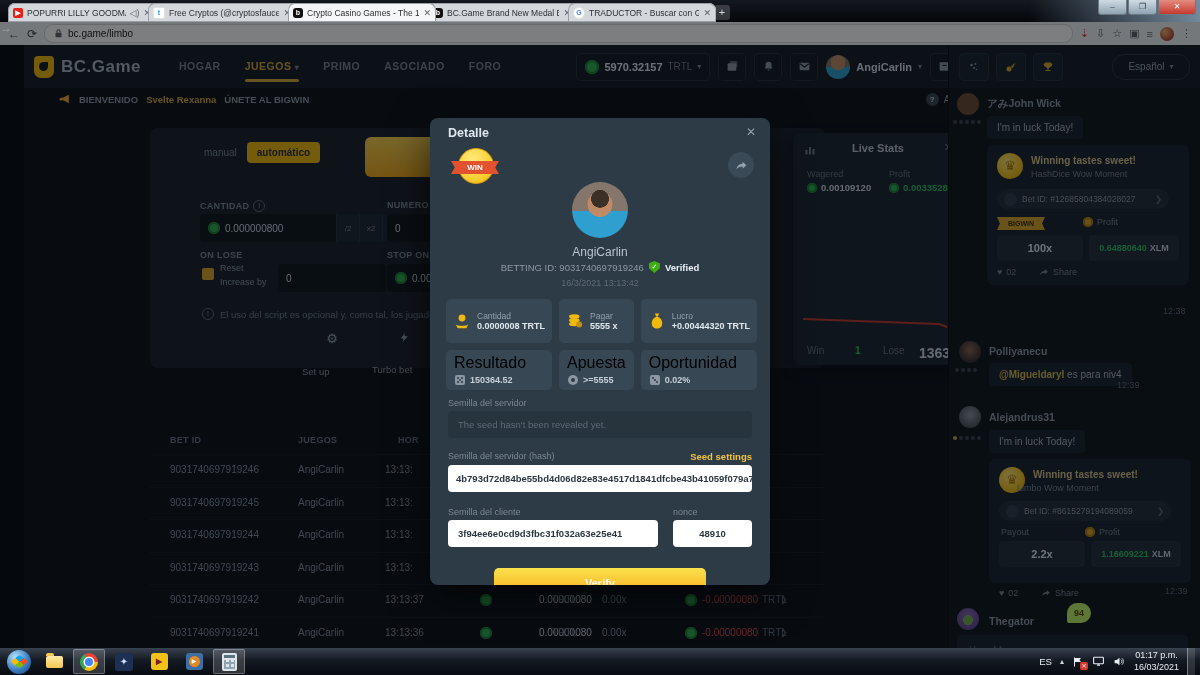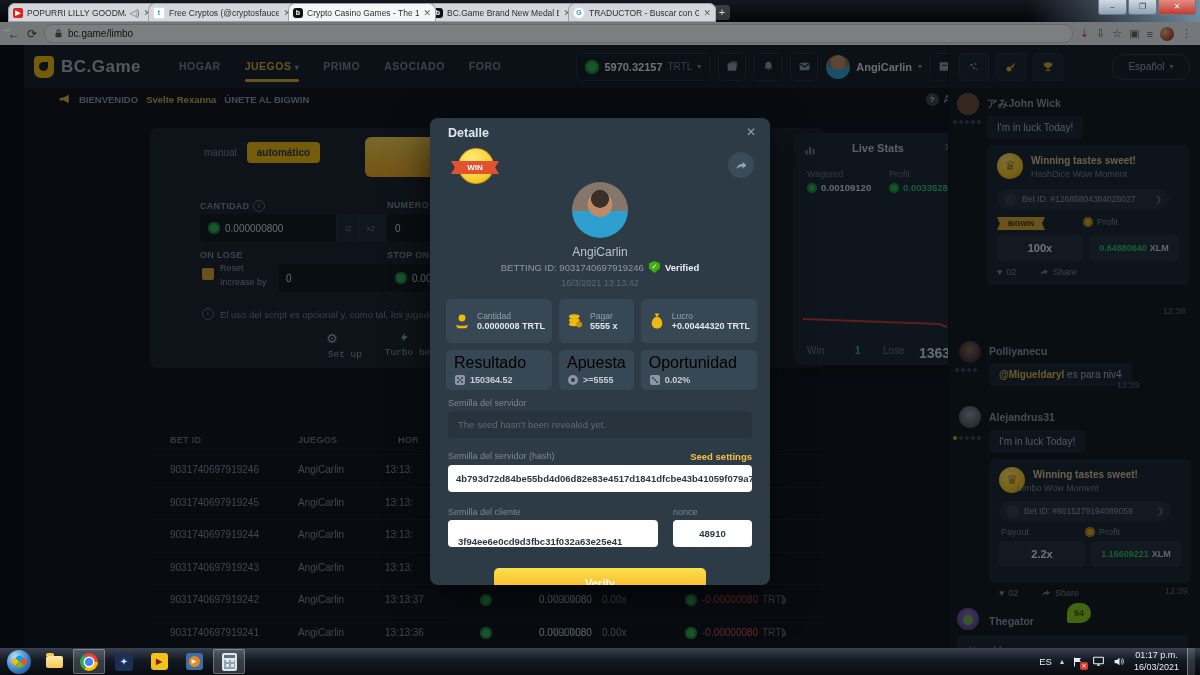--- a/index.html
+++ b/index.html
@@ -63,21 +63,21 @@
   .gpanel{position:absolute;left:150px;top:83px;width:675px;height:240px;background:#1a212b;border-radius:8px;}
   .modetab{font-size:10px;color:#79848f;padding:5px 10px;}
   .modetab.on{background:#f0b90b;color:#27313c;font-weight:bold;border-radius:4px;}
   .betbtn{position:absolute;left:215px;top:9px;width:230px;height:40px;border-radius:6px;background:linear-gradient(180deg,#f7cf4d,#f0a91d);}
   .flabel{font-size:9px;font-weight:bold;color:#7d8893;letter-spacing:.3px;display:flex;align-items:center;gap:4px;}
   .icirc{width:10px;height:10px;border-radius:50%;border:1px solid #5c6873;color:#5c6873;font-size:7px;text-align:center;line-height:10px;font-weight:bold;}
   .ginput{background:#10161d;border-radius:4px;height:28px;display:flex;align-items:center;gap:5px;padding:0 8px;font-size:10px;color:#cfd8e0;}
   .seg{width:22px;height:28px;background:#1d2630;border-left:1px solid #27313c;color:#79848f;font-size:8px;display:flex;align-items:center;justify-content:center;}
   .chk{width:12px;height:12px;background:#d8a62c;border-radius:2px;}
   .setico{font-size:13px;color:#9aa5b0;text-align:center;}
-  .setlbl{font-size:9.5px;color:#8b96a2;text-align:right;margin-top:3px;font-family:Liberation Mono, monospace;}
+  .setlbl{font-size:9.5px;color:#8b96a2;text-align:left;margin-top:20px;}
   
   .betstab{position:absolute;left:296px;top:335px;width:180px;text-align:center;font-size:10px;font-weight:bold;color:#707c88;line-height:1.5;}
   .th{position:absolute;font-size:9px;font-weight:bold;color:#667280;letter-spacing:.3px;}
   .trow{position:absolute;left:150px;width:675px;height:33px;border-top:1px solid #161d26;font-size:10px;color:#7f8c99;}
   .trow .c{position:absolute;top:9px;}
   .amt{color:#c7d2dc;padding-left:42px;} .cur{color:#626e7a;} .neg{color:#d4494e;}
   .chev{color:#4d5864;font-size:9px;}
   
   .lstats{position:absolute;left:793px;top:88px;width:170px;height:232px;background:#1c242e;border-radius:8px;box-shadow:0 4px 14px rgba(0,0,0,.45);}
   .lstitle{position:absolute;top:9px;left:0;right:0;text-align:center;font-size:11px;font-weight:bold;color:#b9c3cd;}
@@ -98,21 +98,21 @@
   .ctitle{font-size:10px;font-weight:bold;color:#d6c28c;white-space:nowrap;}
   .csub{font-size:9px;color:#76818d;}
   .pill{position:absolute;height:20px;background:#232d38;border-radius:10px;display:flex;align-items:center;gap:5px;padding:0 7px;font-size:8.5px;color:#8e99a5;white-space:nowrap;}
   .pillico{width:13px;height:13px;border-radius:50%;background:#303c49;flex:0 0 auto;}
   .ribbon{position:absolute;height:13px;background:#d8a62c;color:#3a2c08;font-size:7px;font-weight:bold;line-height:13px;text-align:center;
           clip-path:polygon(0 0,100% 0,94% 50%,100% 100%,0 100%,6% 50%);width:48px;}
   .vbox{position:absolute;height:26px;background:#232d38;border-radius:4px;display:flex;align-items:center;justify-content:center;gap:3px;}
   .likes{font-size:9px;color:#76818d;display:flex;align-items:center;gap:4px;}
   .tstamp{position:absolute;font-size:9px;color:#5b6773;}
   .msginput{position:absolute;left:8px;right:12px;top:547px;height:30px;background:#1a222c;border-radius:4px;line-height:30px;padding:0 12px;font-size:10.5px;color:#58646f;}
-  .badge94{position:absolute;width:24px;height:20px;background:#84cc16;border-radius:10px 10px 10px 2px;color:#5b4409;font-size:9px;font-weight:bold;text-align:center;line-height:20px;}
+  .badge94{position:absolute;width:24px;height:20px;background:#bef264;border-radius:10px 10px 10px 2px;color:#5b4409;font-size:9px;font-weight:bold;text-align:center;line-height:20px;}
   
   .dim{position:absolute;inset:0;background:rgba(3,7,12,.52);z-index:5;}
   .modal{position:absolute;left:430px;top:73px;width:340px;height:467px;background:#2d3b46;border-radius:8px;overflow:hidden;z-index:10;box-shadow:0 12px 40px rgba(0,0,0,.65);}
   .mtitle{position:absolute;left:18px;top:8px;font-size:12.5px;font-weight:bold;color:#dee6ed;}
   .mclose{position:absolute;right:14px;top:7px;font-size:12px;color:#90a0ad;}
   .winmedal{position:absolute;left:26px;top:30px;width:38px;height:38px;}
   .winmedal .circ{position:absolute;left:2px;top:0;width:34px;height:34px;border-radius:50%;background:radial-gradient(circle at 40% 30%,#ffe979,#f6cf2f 65%,#e2a90c);border:1px solid #d89d10;}
   .winmedal .rib{position:absolute;left:-5px;top:13px;width:48px;height:13px;background:#e2522e;color:#fff;font-size:8px;font-weight:bold;text-align:center;line-height:13px;
                  clip-path:polygon(0 0,100% 0,92% 50%,100% 100%,0 100%,8% 50%);}
   .msshare{position:absolute;right:16px;top:34px;width:26px;height:26px;border-radius:50%;background:#3a4a57;display:flex;align-items:center;justify-content:center;color:#93a3b0;}
@@ -656,21 +656,21 @@
 
       <div class="mlab" style="left:18px;top:280px">Semilla del servidor</div>
       <div class="mfield" style="top:293px">The seed hasn't been revealed yet.</div>
 
       <div class="mlab" style="left:18px;top:333px">Semilla del servidor (hash)</div>
       <div class="seedset" style="top:333px">Seed settings</div>
       <div class="wfield" style="left:18px;top:347px;width:304px;padding:0 8px">4b793d72d84be55bd4d06d82e83e4517d1841dfcbe43b41059f079a7dbf8c</div>
 
       <div class="mlab" style="left:18px;top:389px">Semilla del cliente</div>
       <div class="mlab" style="left:243px;top:389px">nonce</div>
-      <div class="wfield" style="left:18px;top:402px;width:210px;padding:8px 10px">3f94ee6e0cd9d3fbc31f032a63e25e41</div>
+      <div class="wfield" style="left:18px;top:402px;width:210px;padding:0 10px">3f94ee6e0cd9d3fbc31f032a63e25e41</div>
       <div class="wfield" style="left:243px;top:402px;width:79px;text-align:center">48910</div>
 
       <div class="verify">Verify</div>
     </div>
   </div>
 
   <div class="taskbar">
     <div class="tbtn">
         <div class="orb">
           <div class="orbflag"></div>

